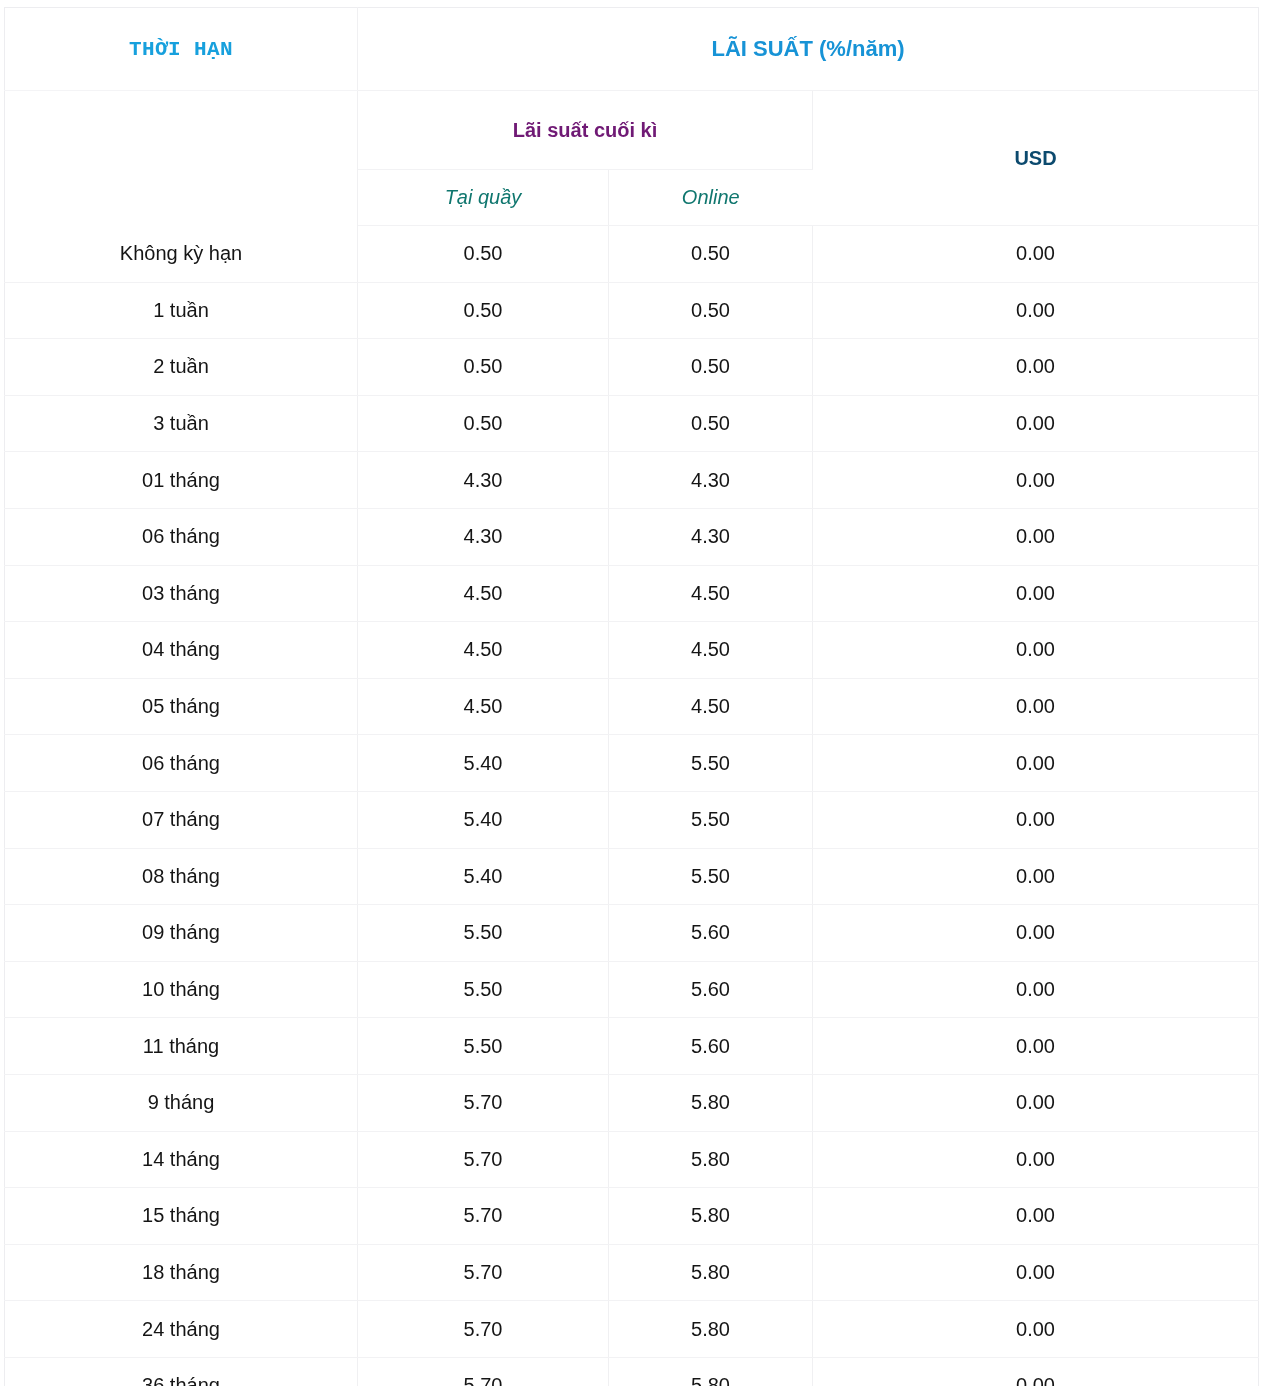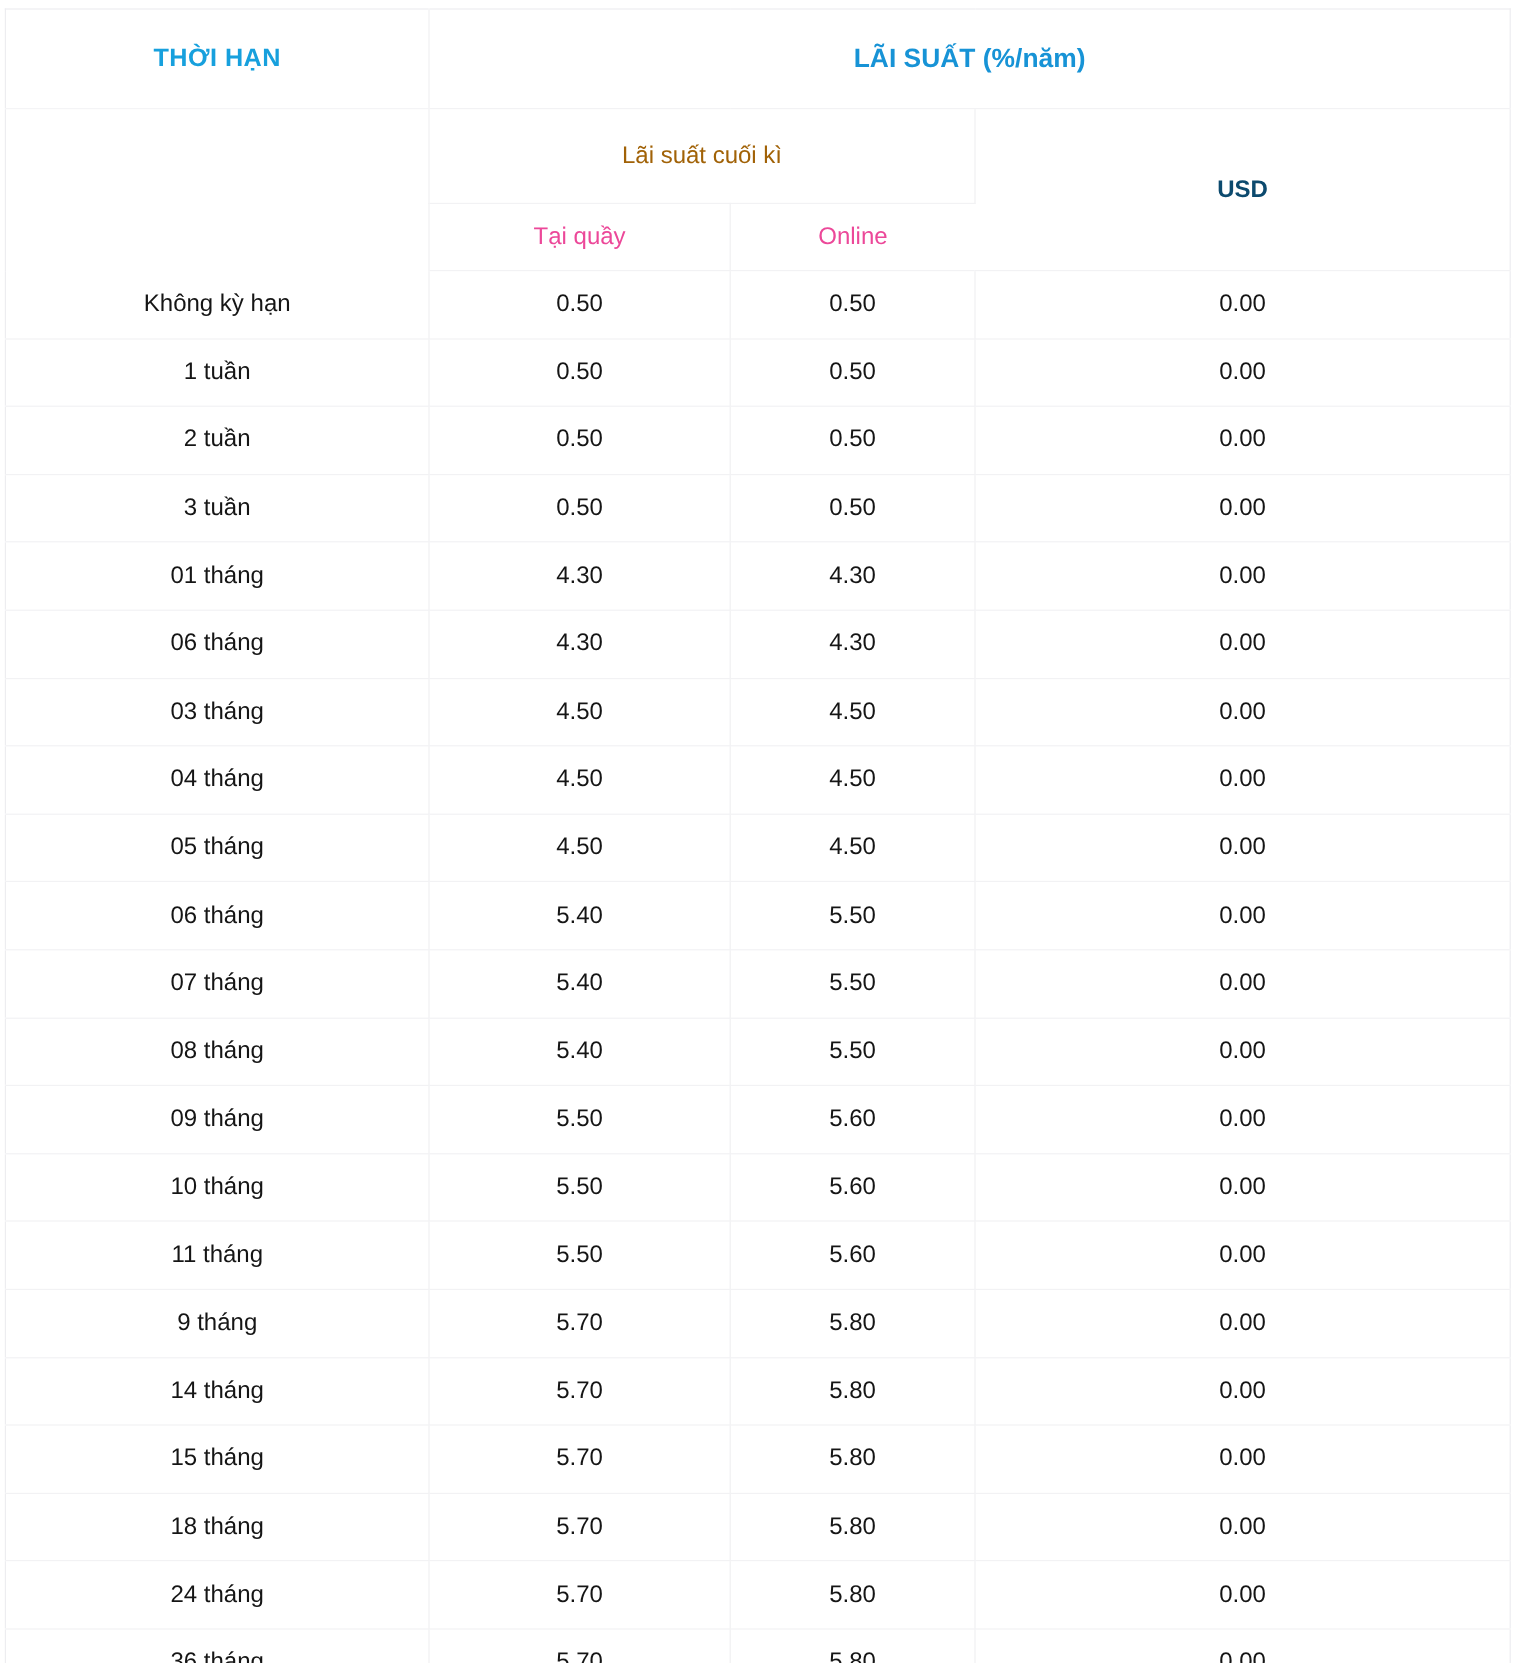--- a/index.html
+++ b/index.html
@@ -47,46 +47,48 @@
   th:last-child, td:last-child { border-right: none; }
 
   
   .th-term {
     height: 82px;
     color: #17a0dd;
     font-size: 21px;
     font-weight: bold;
     letter-spacing: 0.4px;
     border-bottom: 1px solid #f4f4f6;
+    font-family: Liberation Mono, monospace;
   }
   .th-term-blank {
     border-bottom: none;
   }
   .th-main {
     height: 82px;
     color: #1793d6;
     font-size: 22px;
     font-weight: bold;
   }
   .th-sub {
     height: 78px;
-    color: #a16207;
-    font-size: 20px;
-    font-weight: normal;
+    color: #701a75;
+    font-size: 20px;
+    font-weight: bold;
   }
   .th-usd {
     color: #0c4a6e;
     font-size: 20px;
     font-weight: bold;
   }
   .th-leaf {
     height: 55px;
-    color: #ec4899;
+    color: #0f766e;
     font-size: 20px;
     font-weight: normal;
+    font-style: italic;
   }
 
   
   tbody td {
     height: 55.6px;
     font-size: 20px;
     color: #151515;
     font-weight: normal;
   }
   tbody tr:last-child td { border-bottom: none; }

